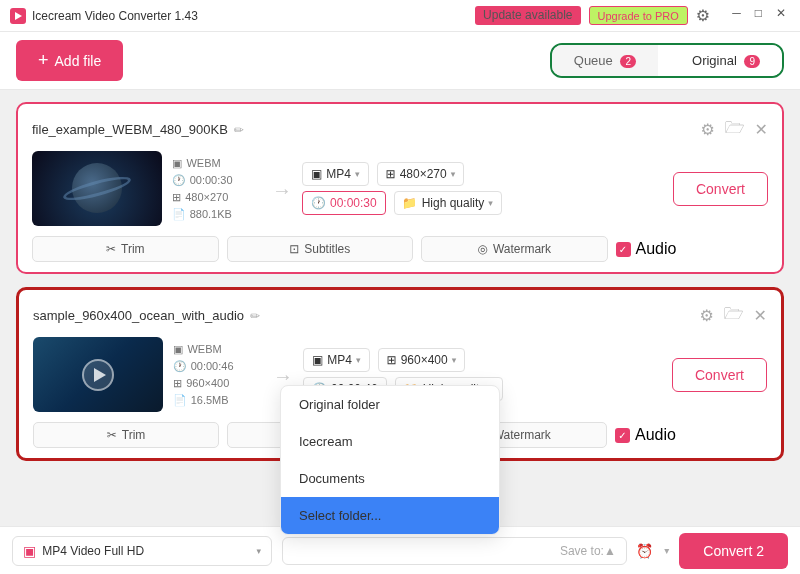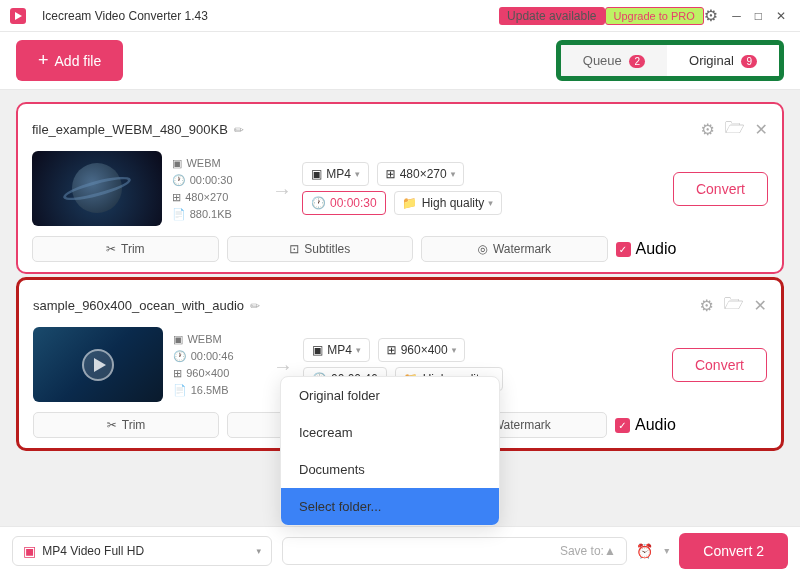--- a/index.html
+++ b/index.html
@@ -8,25 +8,25 @@
     
     .titlebar {
       background: #fff;
       height: 32px;
       display: flex;
       align-items: center;
       padding: 0 10px;
       border-bottom: 1px solid #e8e8e8;
       justify-content: space-between;
     }
-    .titlebar-left { display: flex; align-items: center; gap: 16px; }
+    .titlebar-left { display: flex; align-items: center; gap: 6px; }
     .titlebar-icon { width: 16px; height: 16px; background: #e83e6c; border-radius: 3px; display: flex; align-items: center; justify-content: center; }
     .titlebar-icon svg { fill: white; }
     .titlebar-title { font-size: 12px; color: #333; }
-    .titlebar-right { display: flex; align-items: center; }
+    .titlebar-right { display: flex; gap: 8px; }
     .titlebar-right span { font-size: 12px; color: #555; cursor: pointer; }
     .update-badge { background: #e83e6c; color: white; font-size: 11px; padding: 2px 8px; border-radius: 3px; }
     .upgrade-btn { background: #bef264; color: #e83e6c; border: 1px solid #e83e6c; font-size: 11px; padding: 2px 8px; border-radius: 3px; cursor: pointer; }
     .win-controls { display: flex; gap: 6px; margin-left: 10px; }
     .win-control { font-size: 14px; color: #666; cursor: pointer; padding: 0 4px; }
 
     
     .toolbar {
       background: #fff;
       height: 58px;
@@ -42,41 +42,41 @@
       border: none;
       border-radius: 6px;
       padding: 10px 22px;
       font-size: 14px;
       cursor: pointer;
       display: flex;
       align-items: center;
       gap: 6px;
     }
     .add-file-btn .plus { font-size: 18px; font-weight: 300; }
-    .tabs { display: flex; border: 5px solid #15803d; border-radius: 6px; overflow: hidden; }
+    .tabs { display: flex; border: 2px solid #15803d; border-radius: 12px; overflow: hidden; gap: 12px; }
     .tab {
       padding: 8px 22px;
       font-size: 13px;
       cursor: pointer;
       background: #f5f5f5;
       color: #666;
       border: none;
     }
     .tab.active { background: #fff; color: #333; }
     .tab-badge {
       background: #e83e6c;
       color: white;
       border-radius: 10px;
       font-size: 10px;
       padding: 1px 5px;
       margin-left: 4px;
     }
 
     
-    .main { padding: 12px 16px; display: flex; flex-direction: column; gap: 3px; background: #f0f0f0; min-height: 440px; }
+    .main { padding: 12px 16px; display: flex; flex-direction: column; gap: 13px; background: #f0f0f0; min-height: 440px; }
 
     
     .file-card {
       background: #fff;
       border-radius: 10px;
       border: 3px solid #b91c1c;
       padding: 12px 14px 10px;
     }
     .file-card.selected { border: 2px solid #e83e6c; }
 
@@ -229,21 +229,21 @@
       border-radius: 6px;
       padding: 10px 24px;
       font-size: 14px;
       cursor: pointer;
       white-space: nowrap;
     }
 
     
     .dropdown-menu {
       position: absolute;
-      bottom: 48px;
+      bottom: 39px;
       left: 280px;
       width: 220px;
       background: #fff;
       border: 1px solid #e8e8e8;
       border-radius: 8px;
       box-shadow: 0 4px 20px rgba(0,0,0,0.12);
       z-index: 100;
       overflow: hidden;
     }
     .dropdown-item {

